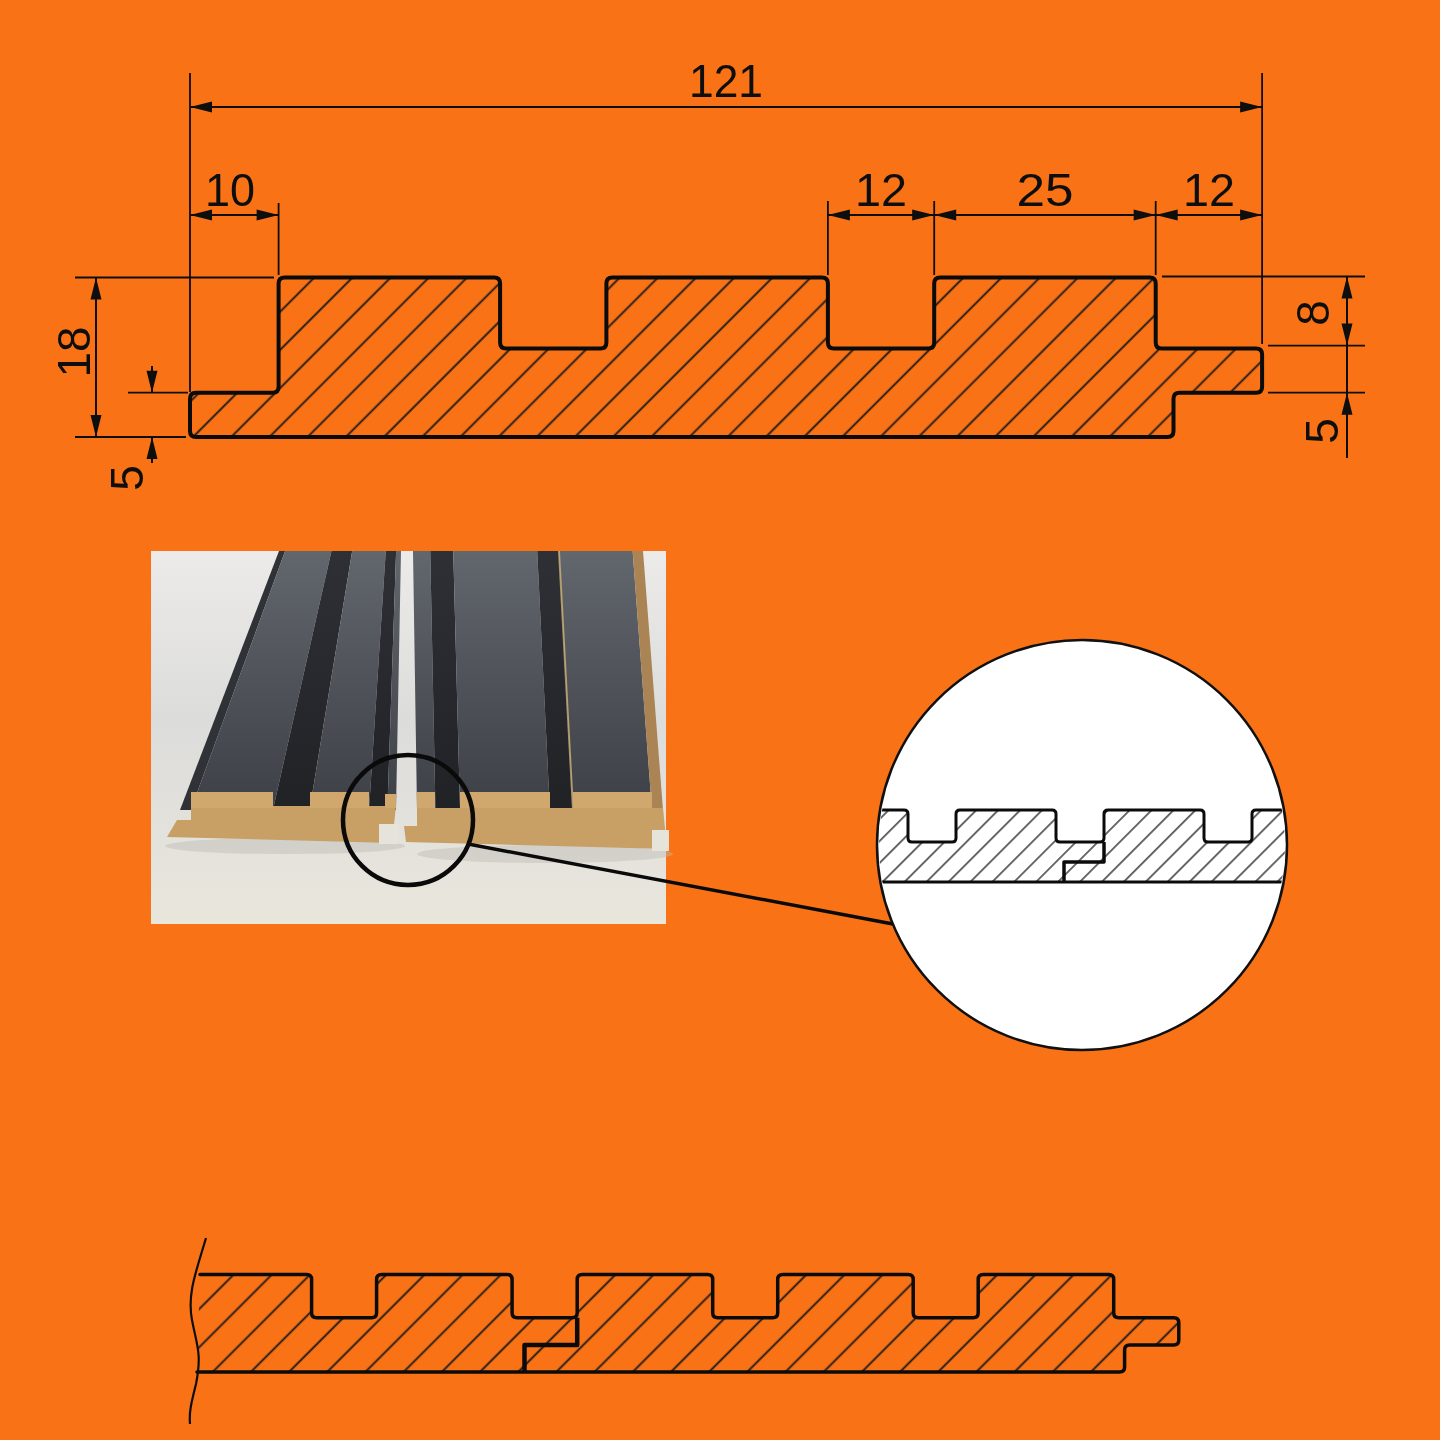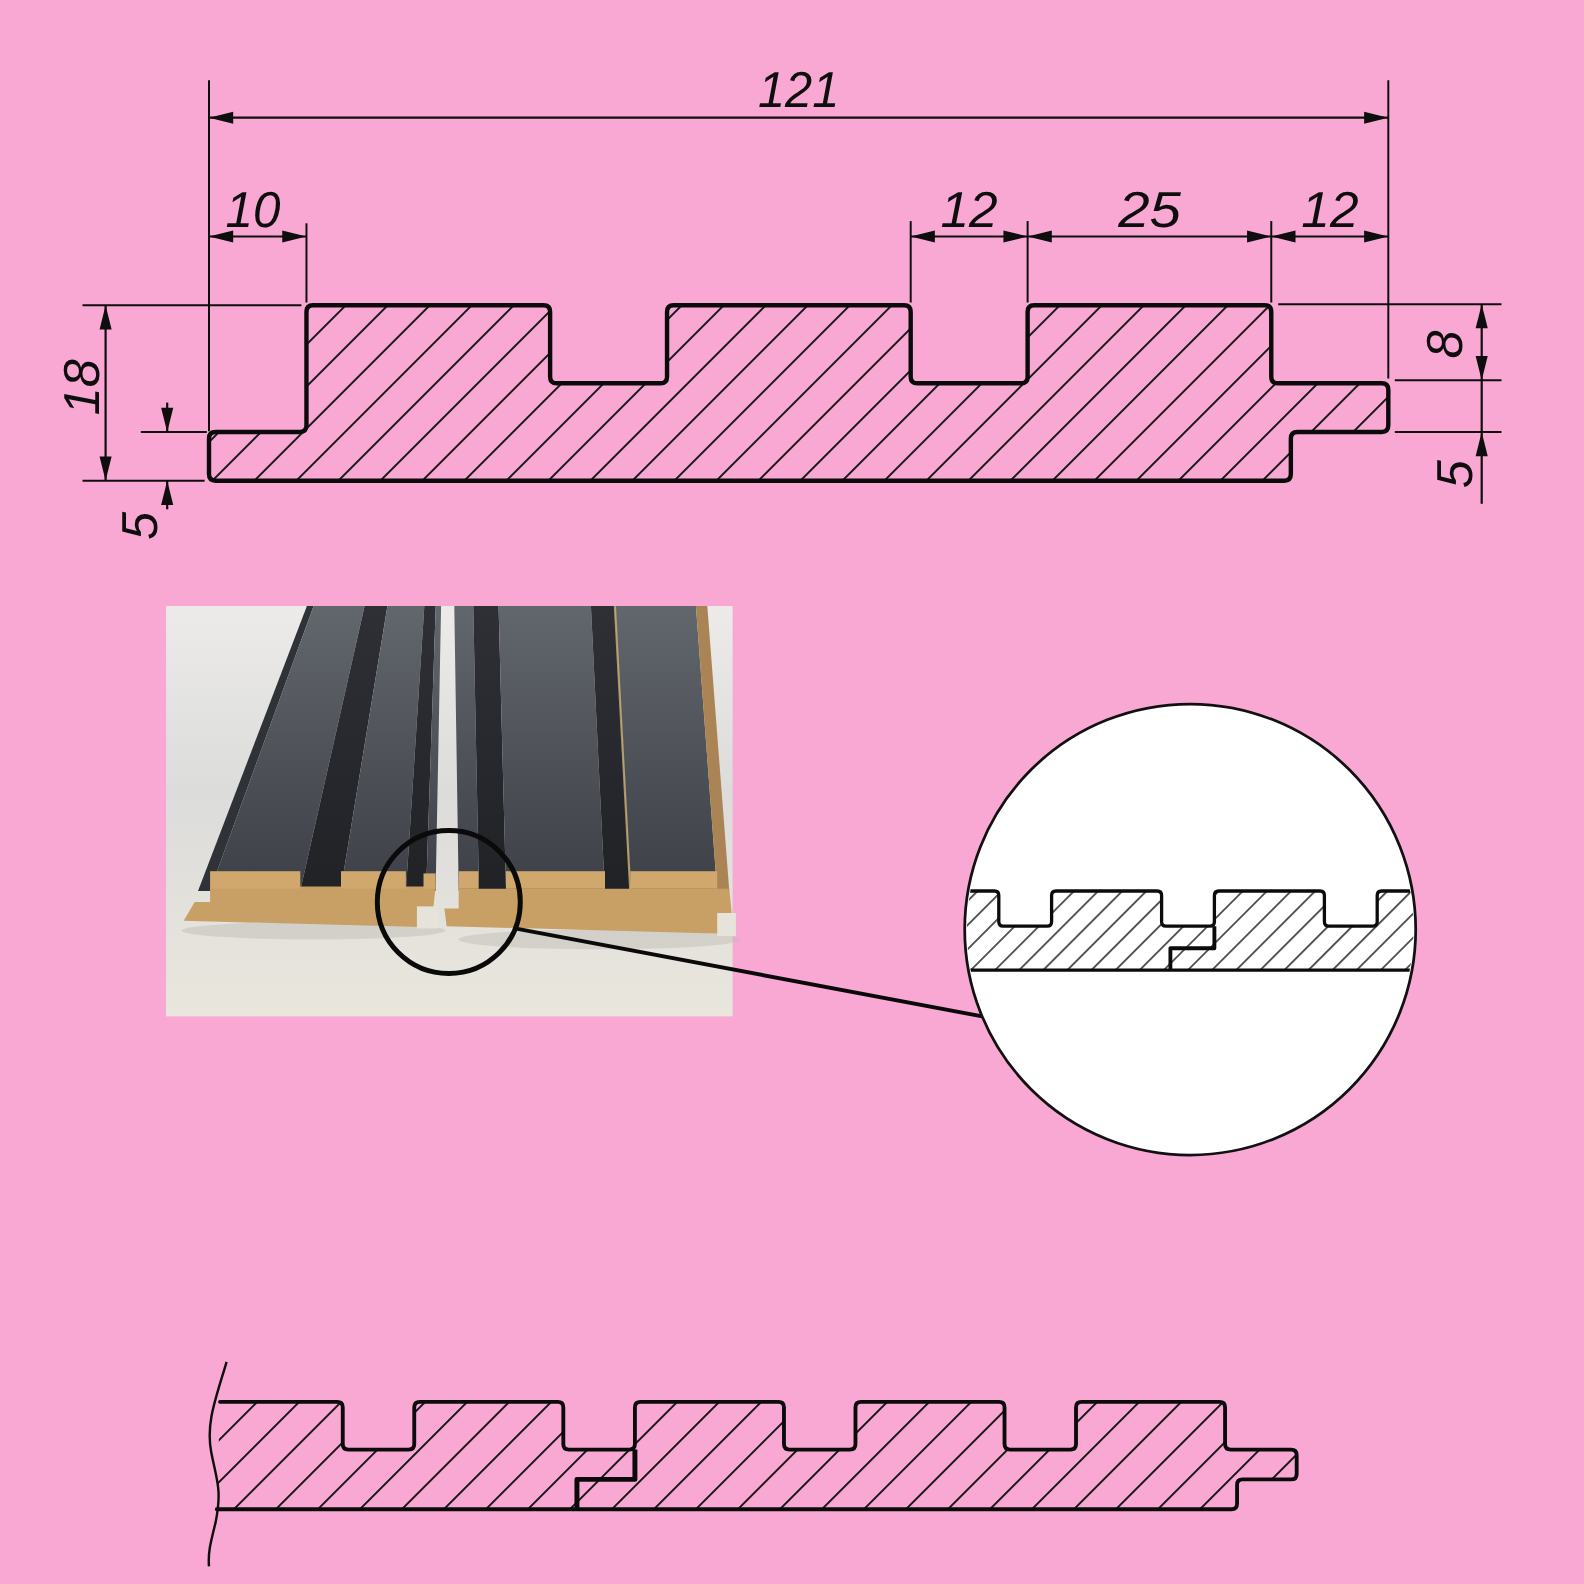--- a/index.html
+++ b/index.html
@@ -1,16 +1,16 @@
 <!DOCTYPE html>
 <html><head>
 <meta charset="utf-8">
 <style>
   html,body{margin:0;padding:0;background:#ffffff;}
-  .stage{width:1440px;height:1440px;position:relative;background:#f9a8d4;overflow:hidden;font-style:italic;}
+  .stage{width:1440px;height:1440px;position:relative;background:#f97316;overflow:hidden;}
   svg{display:block;}
   .dimtext{font-family:"Liberation Sans","DejaVu Sans",sans-serif;font-size:46px;fill:#0e0e0e;text-anchor:middle;}
   .dimline{stroke:#0e0e0e;stroke-width:2;fill:none;}
   .extline{stroke:#0e0e0e;stroke-width:1.8;fill:none;}
   .arr{fill:#0e0e0e;stroke:none;}
 </style>
 </head>
 <body>
 
 <div class="stage">

